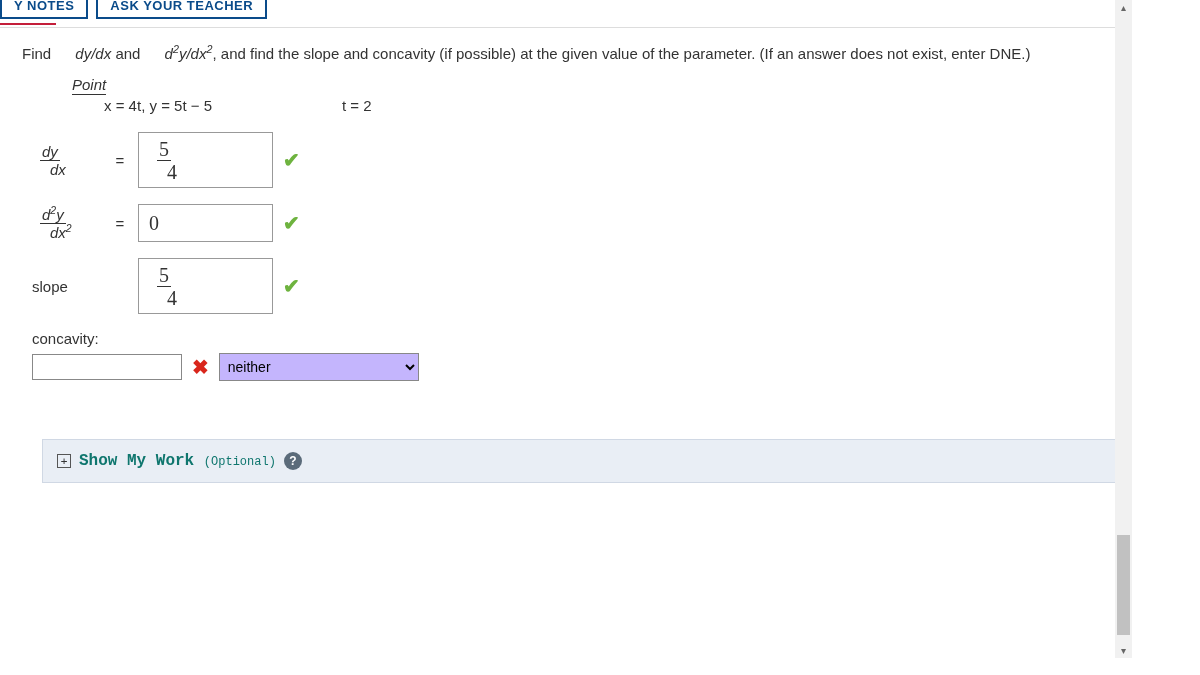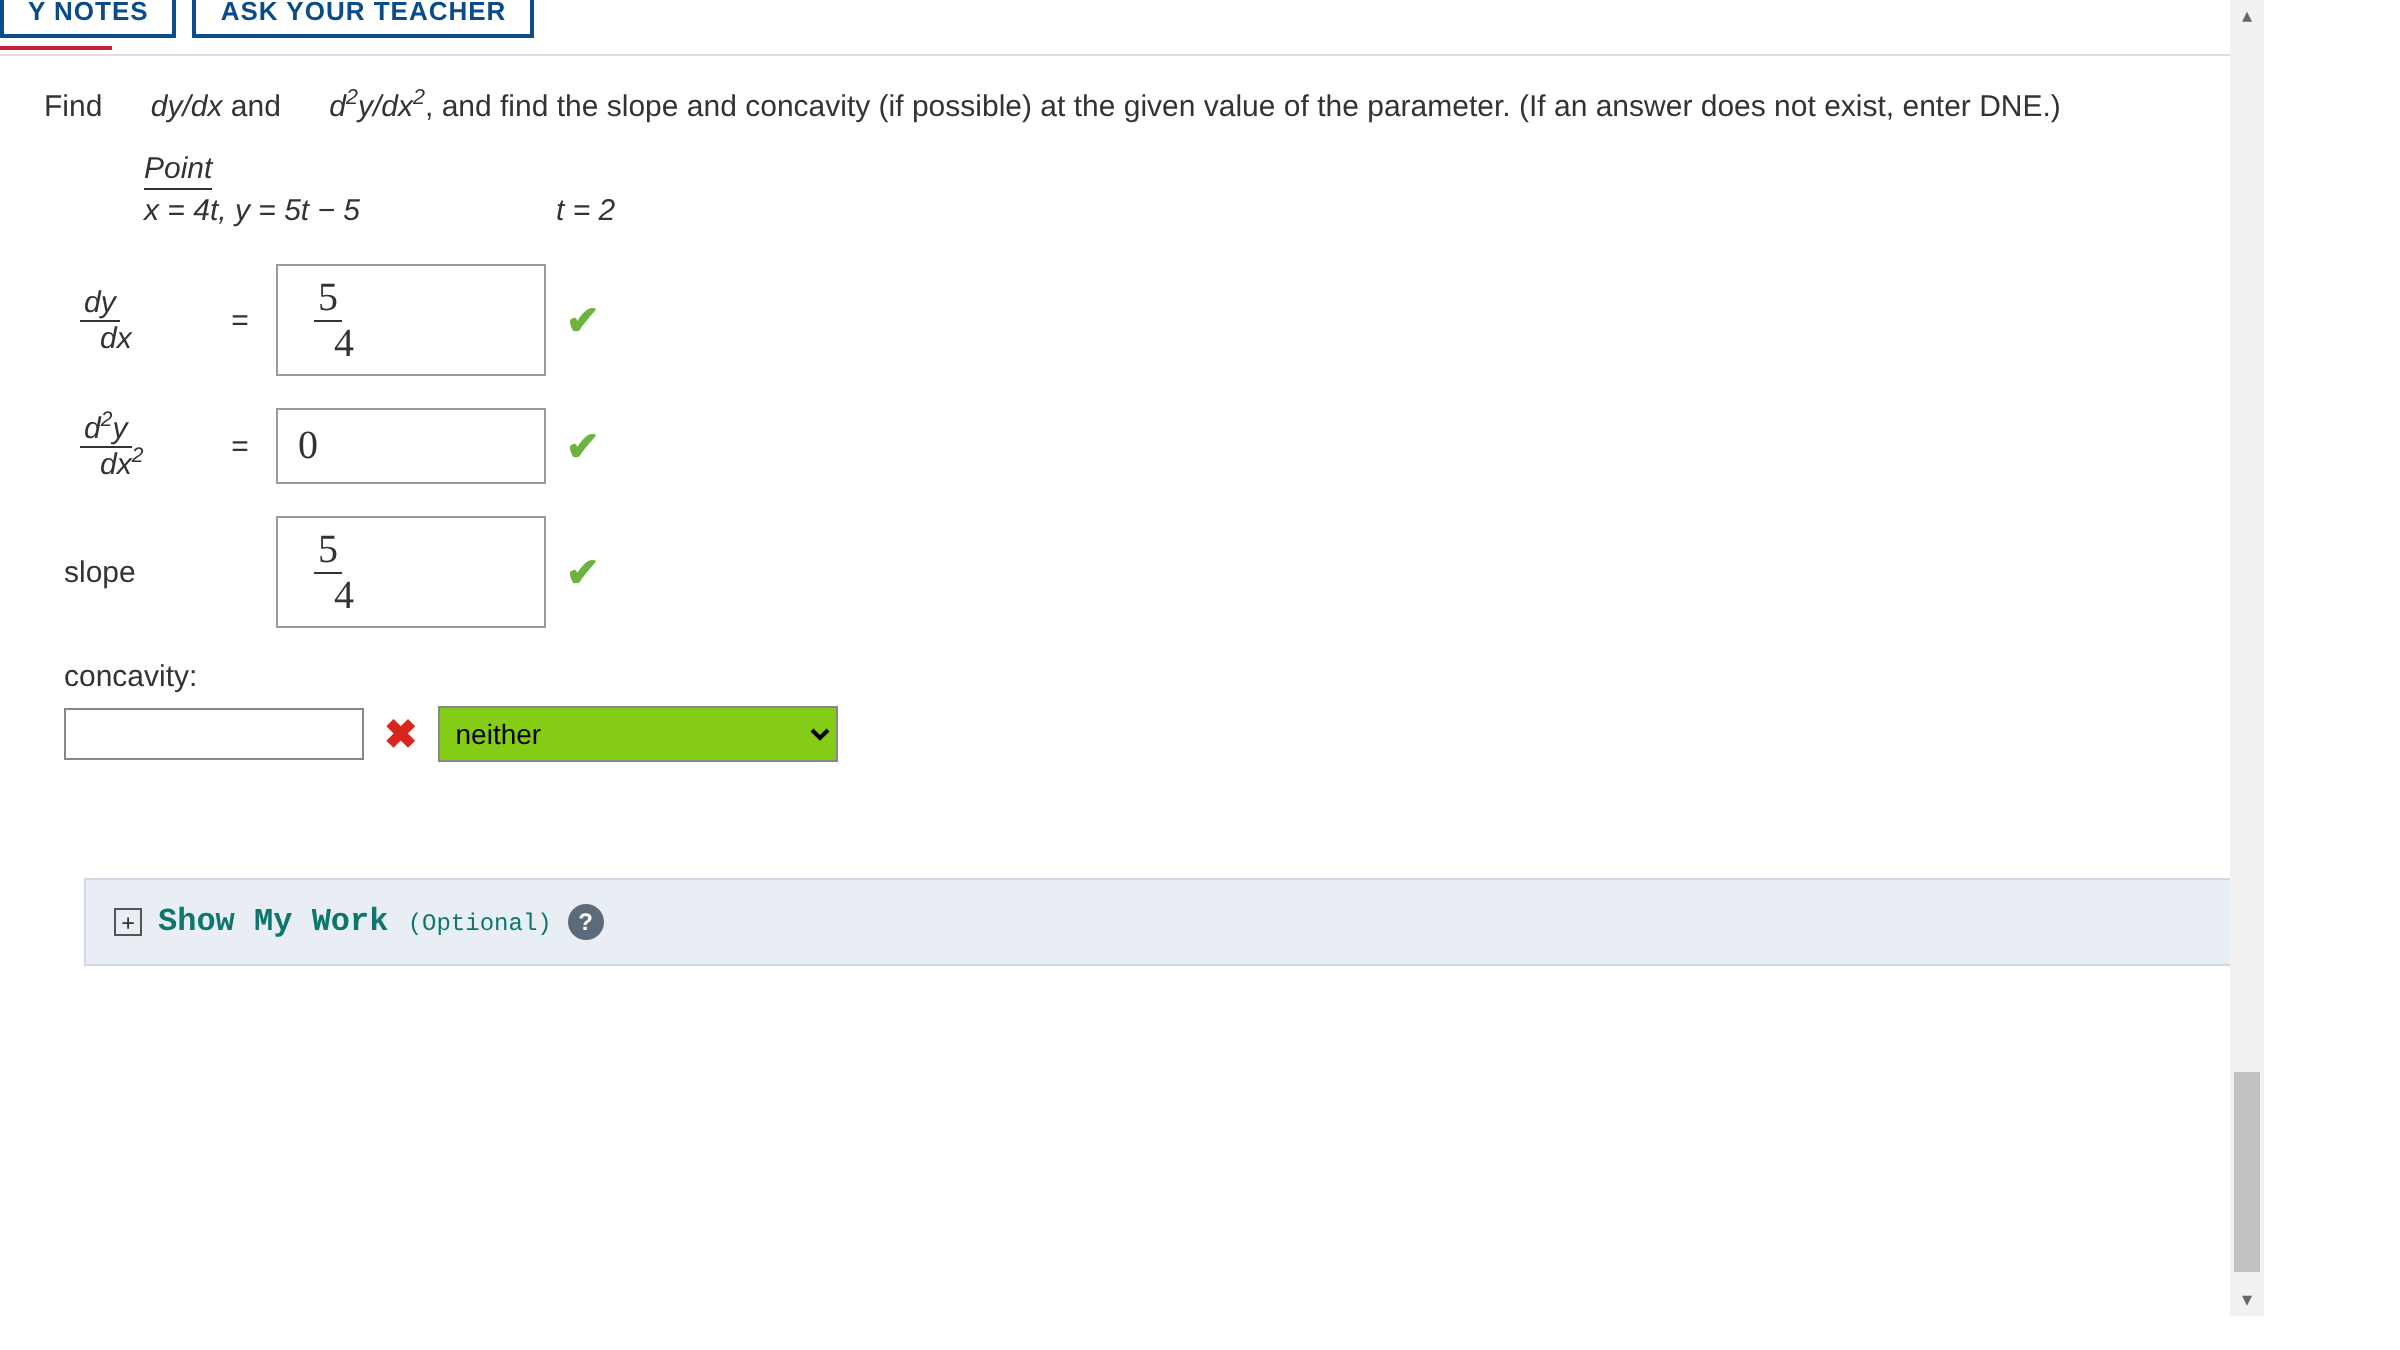--- a/index.html
+++ b/index.html
@@ -98,21 +98,21 @@
   .table-eq .row { display: flex; gap: 26px; }
   .table-eq .hdr {
     font-style: italic;
     border-bottom: 1px solid #333;
     padding-bottom: 1px;
     display: inline-block;
   }
   .table-eq .cell1 { width: 180px; }
   .table-eq .cell2 { width: 70px; }
   .table-eq .valrow .cell1,
-  .table-eq .valrow .cell2 { font-style: italic; padding-top: 2px; }
+  .table-eq .valrow .cell2 { padding-top: 2px; margin-left: 32px; }
 
   .answers { margin-left: 10px; }
   .ans-row {
     display: flex;
     align-items: center;
     gap: 10px;
     margin-bottom: 16px;
   }
   .label-col {
     width: 70px;
@@ -176,21 +176,21 @@
     font-family: inherit;
     font-size: 14px;
   }
   select.neither {
     border: 1px solid #888;
     width: 200px;
     height: 28px;
     font-family: inherit;
     font-size: 14px;
     padding: 2px 4px;
-    background: #84cc16;
+    background: #c4b5fd;
   }
 
   .show-work {
     margin: 58px 20px 0 20px;
     background: #e9eef5;
     border: 1px solid #d0d8e4;
     padding: 12px 14px;
     display: flex;
     align-items: center;
     gap: 8px;

